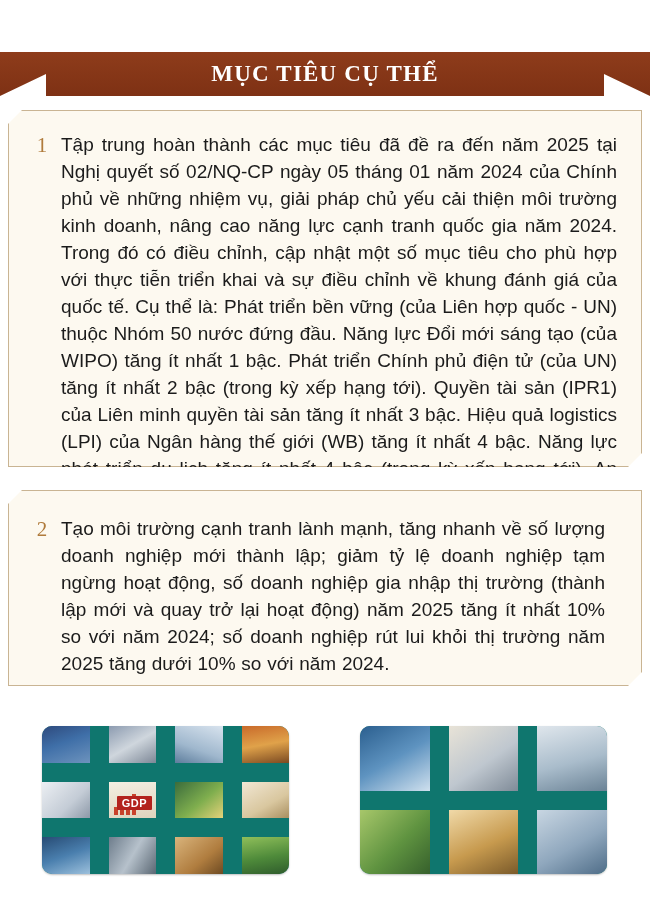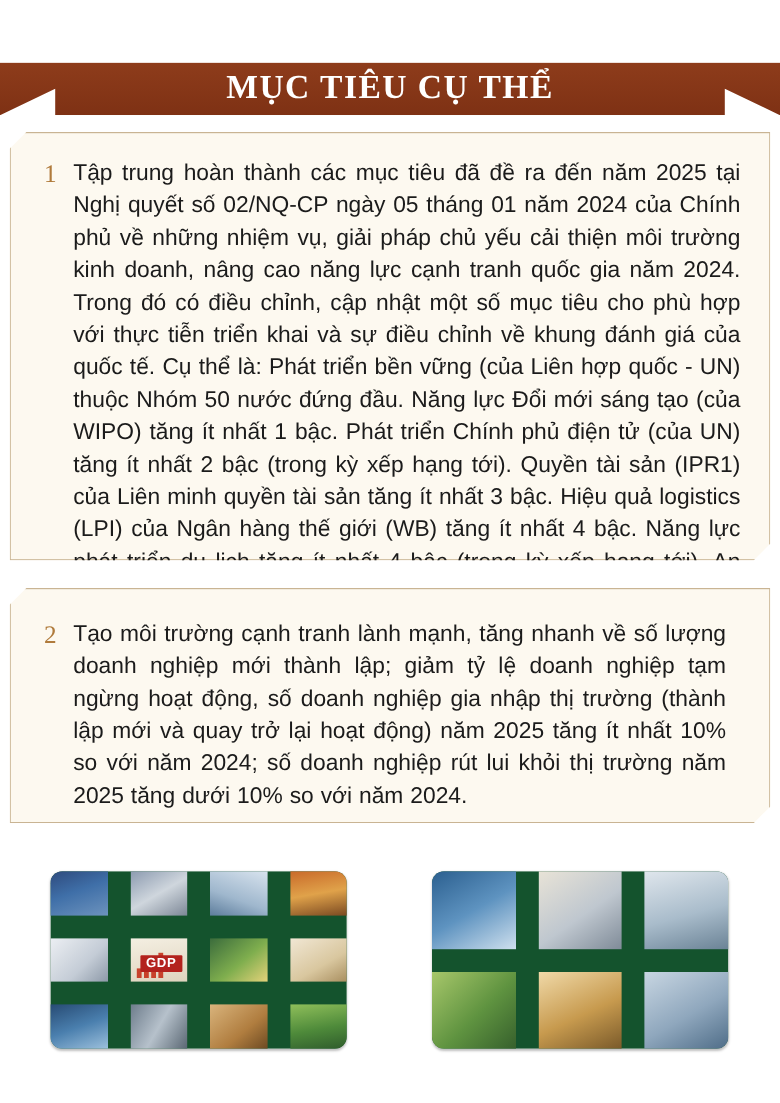--- a/index.html
+++ b/index.html
@@ -37,21 +37,21 @@
     position: absolute;
     left: 0;
     top: 0;
     width: 650px;
     height: 32px;
     line-height: 44px;
     text-align: center;
     color: #ffffff;
     font-family: "Liberation Serif", serif;
     font-weight: bold;
-    font-size: 28px;
+    font-size: 23px;
     letter-spacing: 1.2px;
   }
 
   
   .card {
     position: absolute;
     background: #fdf9f0;
     border: 1px solid #c9b493;
     box-sizing: border-box;
   }
@@ -129,21 +129,21 @@
     left: 360px;
     top: 726px;
     width: 247px;
     height: 148px;
   }
   .grid {
     display: grid;
     width: 100%;
     height: 100%;
     gap: 19px;
-    background: #14532d;
+    background: #0f766e;
   }
   .g-left {
     grid-template-columns: repeat(4, 1fr);
     grid-template-rows: repeat(3, 1fr);
   }
   .g-right {
     grid-template-columns: repeat(3, 1fr);
     grid-template-rows: repeat(2, 1fr);
   }
   .cell {

